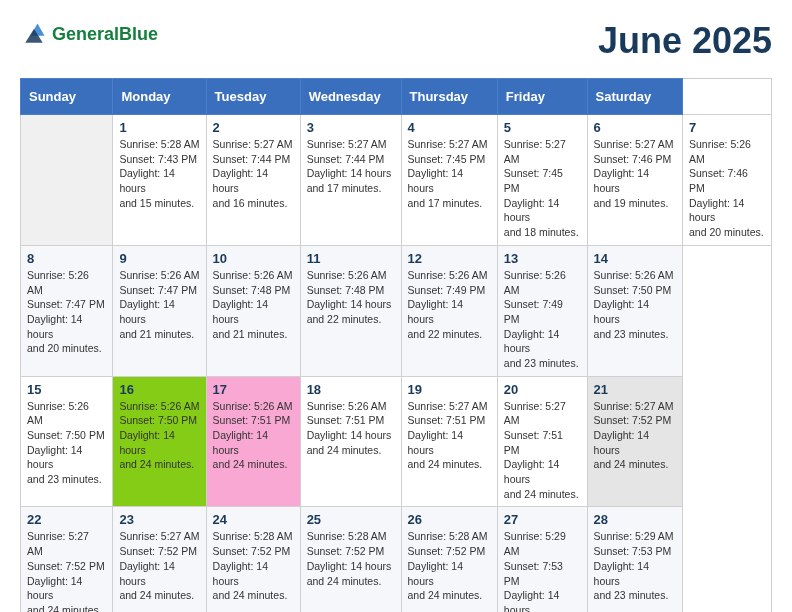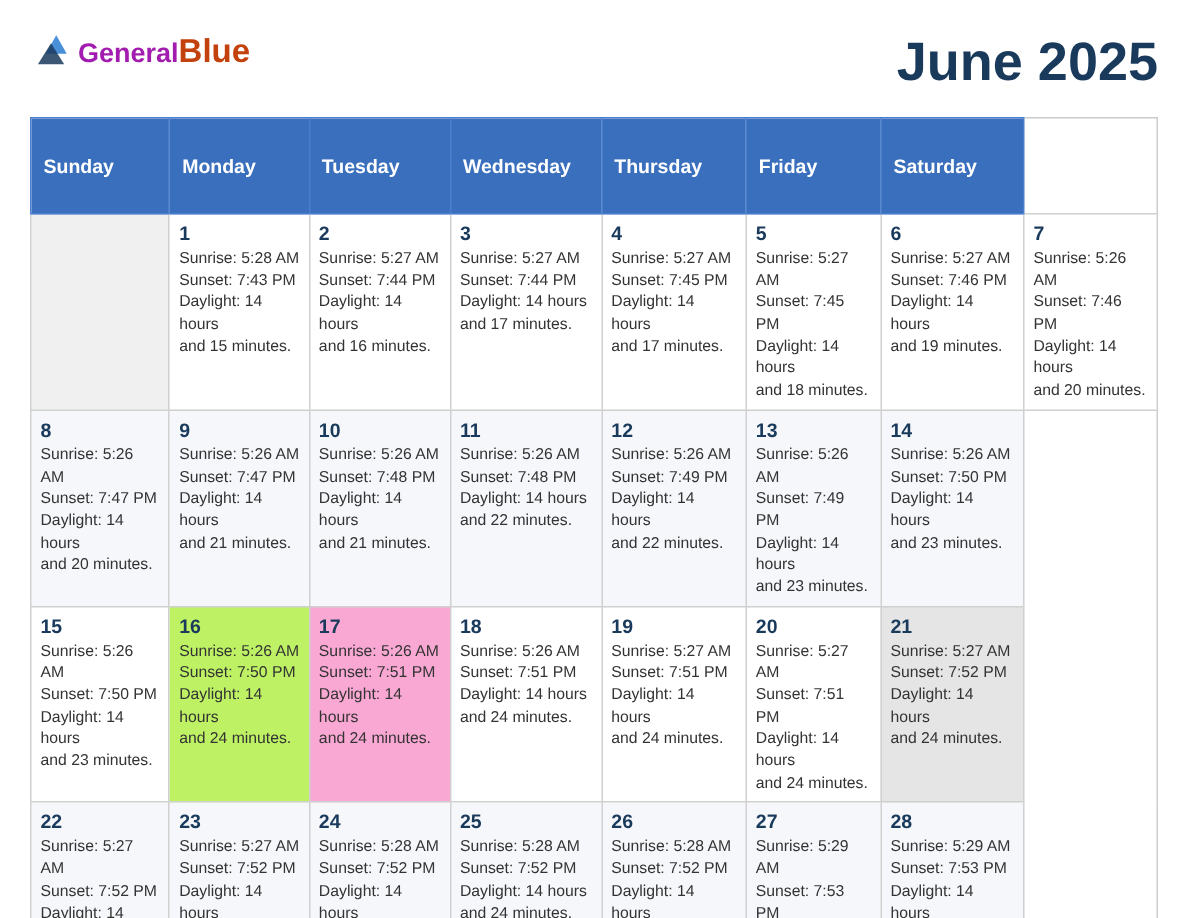--- a/index.html
+++ b/index.html
@@ -41,21 +41,21 @@
     .calendar {
       width: 100%;
       border-collapse: collapse;
       border: 1px solid #ccc;
     }
     .calendar th {
       background: #3a6fbe;
       color: #fff;
       font-size: 13px;
       font-weight: bold;
-      padding: 24px 8px;
+      padding: 10px 8px;
       border: 1px solid #4a7fce;
       text-align: left;
     }
     .calendar td {
       border: 1px solid #d0d0d0;
       vertical-align: top;
       padding: 5px 6px;
       width: 107px;
       min-height: 80px;
       background: #fff;
@@ -88,21 +88,21 @@
 <body>
 
 <div class="header">
   <div class="logo">
     <svg class="logo-icon" viewBox="0 0 32 32">
       <rect x="0" y="0" width="32" height="32" fill="none"></rect>
       <polygon points="20,4 28,18 12,18" fill="#4a90d9"></polygon>
       <polygon points="16,10 26,26 6,26" fill="#1a3a5c" opacity="0.85"></polygon>
     </svg>
     <div>
-      <span style="font-size:18px;font-weight:bold;color:#a21caf;">General</span><span style="font-size:22px;font-weight:bold;color:#c2410c;">Blue</span>
+      <span style="font-size:18px;font-weight:bold;color:#15803d;">General</span><span style="font-size:18px;font-weight:bold;color:#15803d;">Blue</span>
     </div>
   </div>
   <div class="title-block">
     <div class="title-month">June 2025</div>
   </div>
 </div>
 
 <table class="calendar">
   <thead>
     <tr>
@@ -175,21 +175,21 @@
         <td style="background: rgb(245, 247, 250);">
           <span class="day-num">14</span>
           <div class="day-info">Sunrise: 5:26 AM<br>Sunset: 7:50 PM<br>Daylight: 14 hours<br>and 23 minutes.</div>
         </td>
       </tr>
       <tr>
         <td style="background: rgb(255, 255, 255);">
           <span class="day-num">15</span>
           <div class="day-info">Sunrise: 5:26 AM<br>Sunset: 7:50 PM<br>Daylight: 14 hours<br>and 23 minutes.</div>
         </td>
-        <td style="background: #bef264;">
+        <td style="background: #84cc16;">
           <span class="day-num">16</span>
           <div class="day-info">Sunrise: 5:26 AM<br>Sunset: 7:50 PM<br>Daylight: 14 hours<br>and 24 minutes.</div>
         </td>
         <td style="background: #f9a8d4;">
           <span class="day-num">17</span>
           <div class="day-info">Sunrise: 5:26 AM<br>Sunset: 7:51 PM<br>Daylight: 14 hours<br>and 24 minutes.</div>
         </td>
         <td style="background: rgb(255, 255, 255);">
           <span class="day-num">18</span>
           <div class="day-info">Sunrise: 5:26 AM<br>Sunset: 7:51 PM<br>Daylight: 14 hours<br>and 24 minutes.</div>

